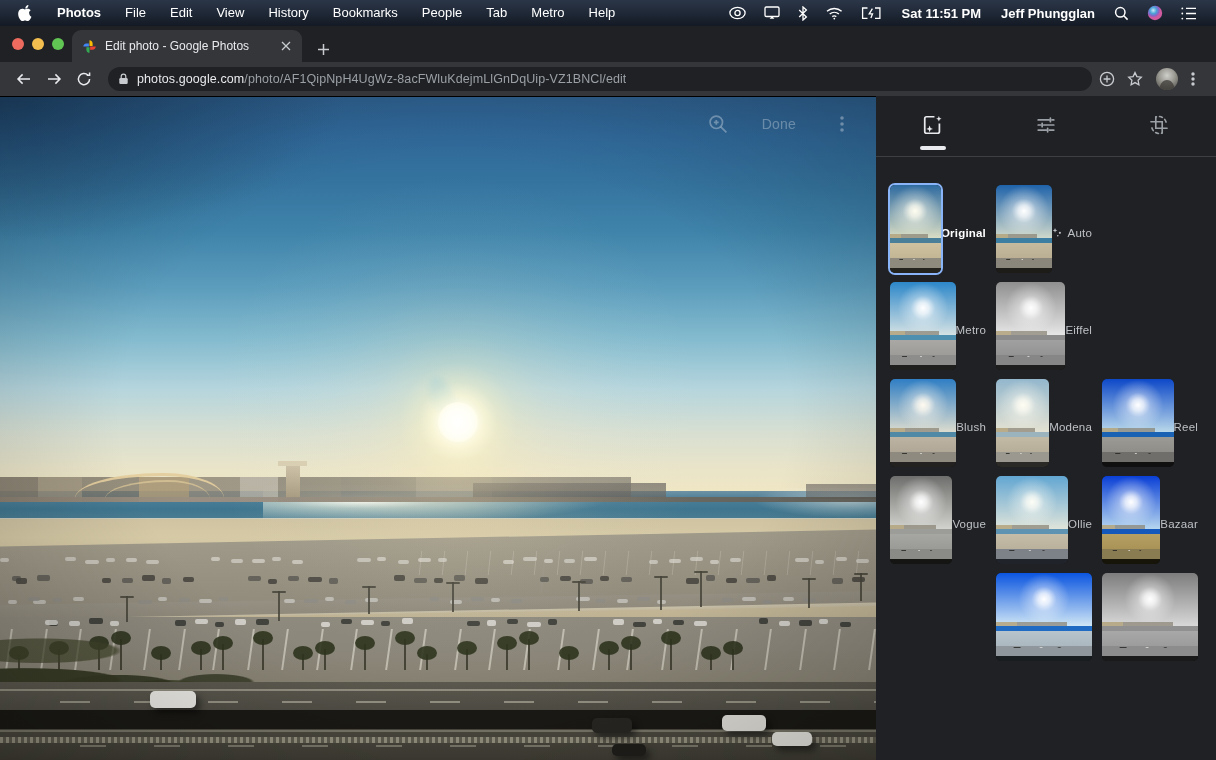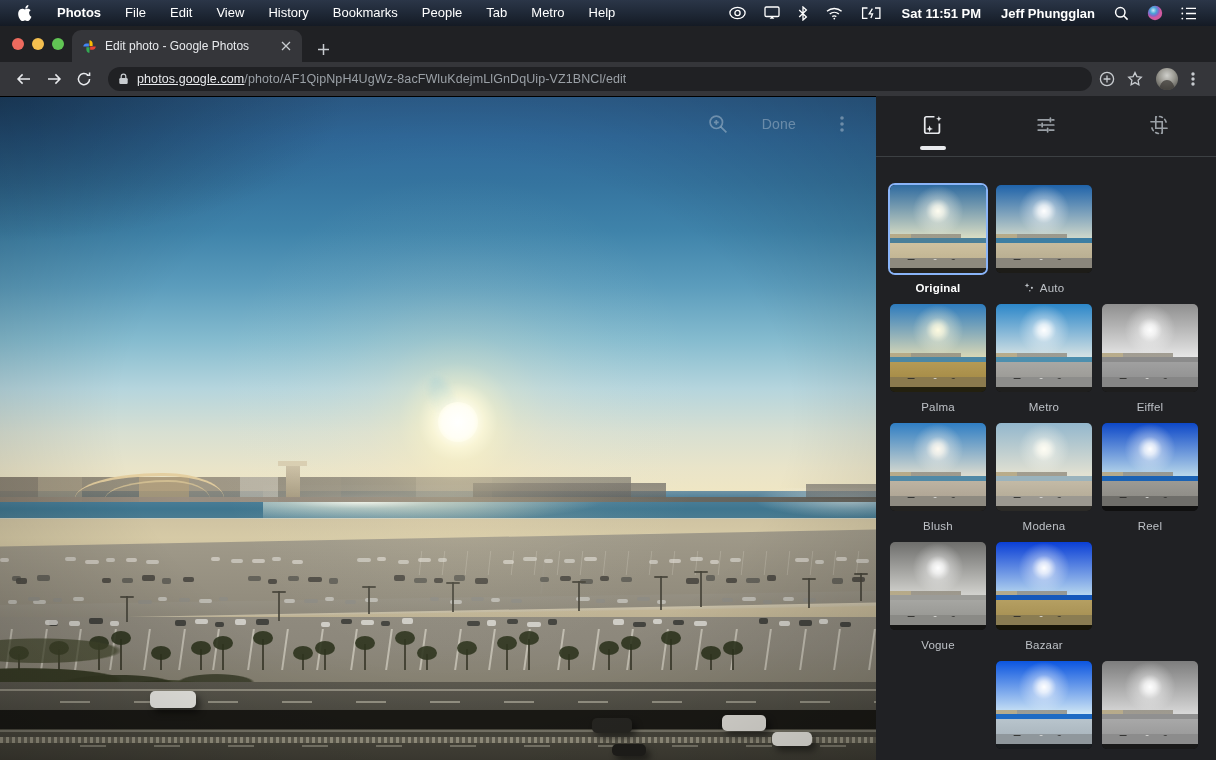--- a/index.html
+++ b/index.html
@@ -59,21 +59,21 @@
   }
   .navbtn { width:28px; height:28px; display:flex; align-items:center; justify-content:center;
     color:#e8eaed; border-radius:50%; margin-right:2px; }
   #omnibox {
     margin-left:8px; flex:1; height:24px; background:#202124; border-radius:13px;
     display:flex; align-items:center; padding:0 10px; gap:8px; min-width:0;
   }
   #omnibox .lock { color:#c8ccd0; display:flex; }
   #url { font-size:12.5px; color:#9aa0a6; white-space:nowrap; overflow:hidden;
     text-overflow:ellipsis; letter-spacing:0.1px; }
-  #url .host { color:#e8eaed;text-decoration:underline; }
+  #url .host { color:#e8eaed; }
   .tbicon { width:26px; height:26px; display:flex; align-items:center; justify-content:center;
     color:#c8ccd0; margin-left:2px; }
   #avatar {
     width:22px; height:22px; border-radius:50%; margin-left:8px; overflow:hidden;
     background:radial-gradient(circle at 50% 34%, #cfcfcb 0%, #9b9a93 42%, #6d6c66 72%, #4a4945 100%);
     position:relative;
   }
   #avatar::after{ content:""; position:absolute; left:50%; top:56%; width:16px; height:14px;
     transform:translateX(-50%); border-radius:50% 50% 0 0 / 80% 80% 0 0;
     background:rgba(60,58,54,.75); }
@@ -275,21 +275,21 @@
   }
   .ptab.active .underline { display:block; }
 
   #divider { position:absolute; left:0; top:60px; width:340px; height:1px; background:#3c4043; }
 
   #filtergrid {
     position:absolute; left:0; top:61px; width:340px; height:603px;
     padding:28px 14px 0 14px; overflow:hidden;
   }
   .frow { display:flex; gap:10px; margin-bottom:9px; }
-  .fcell { width:96px; display:flex; flex-direction:column; align-items:center; }
+  .fcell { width:96px; display:flex; align-items:center; }
   .fthumb {
     width:96px; height:88px; border-radius:5px; overflow:hidden; position:relative;
     background:#111;
   }
   .flabel {
     margin-top:8px; font-size:11.5px; color:#bdc1c6; letter-spacing:.2px;
     display:flex; align-items:center; gap:5px; white-space:nowrap; line-height:14px;
   }
   .fcell.selected .flabel { color:#ffffff; font-weight:700; }
   .fcell.selected .fthumb { box-shadow:0 0 0 2px #8ab4f8; }
@@ -871,37 +871,20 @@
                 </svg>
               </span>
               <span>Auto</span>
             </div>
           </div>
         </div>
         <div class="frow">
           <div class="fcell">
             <div class="fthumb">
               <div class="mini">
-                <div class="m-sky" style="background:linear-gradient(180deg,#2d7bbd 0%,#d8d7b6 100%)"></div>
-                <div class="m-sun" style="background:radial-gradient(circle,#fffbe0 0%,#fffbe0cc 14%,rgba(255,251,224,0.35) 30%,rgba(255,251,224,0) 62%)"></div>
-                <div class="m-pier"></div>
-                <div class="m-sea" style="background:#4b87a4"></div>
-                <div class="m-sand" style="background:linear-gradient(180deg,#b49a55 0%,rgb(168,142,73) 100%)"></div>
-                <div class="m-lot" style="background:#8b7a4e"></div>
-                <div class="m-cars"></div>
-                <div class="m-road" style="background:#23200f"></div>
-              </div>
-            </div>
-            <div class="flabel">
-              <span>Palma</span>
-            </div>
-          </div>
-          <div class="fcell">
-            <div class="fthumb">
-              <div class="mini">
                 <div class="m-sky" style="background:linear-gradient(180deg,#2c87c9 0%,#d5e2e4 100%)"></div>
                 <div class="m-sun" style="background:radial-gradient(circle,#ffffff 0%,#ffffffcc 14%,rgba(255,255,255,0.35) 30%,rgba(255,255,255,0) 62%)"></div>
                 <div class="m-pier"></div>
                 <div class="m-sea" style="background:#4d8fae"></div>
                 <div class="m-sand" style="background:linear-gradient(180deg,#a9a8a4 0%,rgb(157,156,152) 100%)"></div>
                 <div class="m-lot" style="background:#8d8d8b"></div>
                 <div class="m-cars"></div>
                 <div class="m-road" style="background:#1f1f1e"></div>
               </div>
             </div>
@@ -994,20 +977,37 @@
                 <div class="m-road" style="background:#151514"></div>
               </div>
             </div>
             <div class="flabel">
               <span>Vogue</span>
             </div>
           </div>
           <div class="fcell">
             <div class="fthumb">
               <div class="mini">
+                <div class="m-sky" style="background:linear-gradient(180deg,#62a6d2 0%,#dfe4da 100%)"></div>
+                <div class="m-sun" style="background:radial-gradient(circle,#fdfdf6 0%,#fdfdf6cc 14%,rgba(253,253,246,0.35) 30%,rgba(253,253,246,0) 62%)"></div>
+                <div class="m-pier"></div>
+                <div class="m-sea" style="background:#5e93b2"></div>
+                <div class="m-sand" style="background:linear-gradient(180deg,#c5bda8 0%,rgb(185,177,156) 100%)"></div>
+                <div class="m-lot" style="background:#7d8289"></div>
+                <div class="m-cars"></div>
+                <div class="m-road" style="background:#20242a"></div>
+              </div>
+            </div>
+            <div class="flabel">
+              <span>Ollie</span>
+            </div>
+          </div>
+          <div class="fcell">
+            <div class="fthumb">
+              <div class="mini">
                 <div class="m-sky" style="background:linear-gradient(180deg,#0a3fd6 0%,#b6d6ef 100%)"></div>
                 <div class="m-sun" style="background:radial-gradient(circle,#ffffff 0%,#ffffffcc 14%,rgba(255,255,255,0.35) 30%,rgba(255,255,255,0) 62%)"></div>
                 <div class="m-pier"></div>
                 <div class="m-sea" style="background:#1558bb"></div>
                 <div class="m-sand" style="background:linear-gradient(180deg,#b59f62 0%,rgb(169,147,86) 100%)"></div>
                 <div class="m-lot" style="background:#8a7c52"></div>
                 <div class="m-cars"></div>
                 <div class="m-road" style="background:#171509"></div>
               </div>
             </div>

